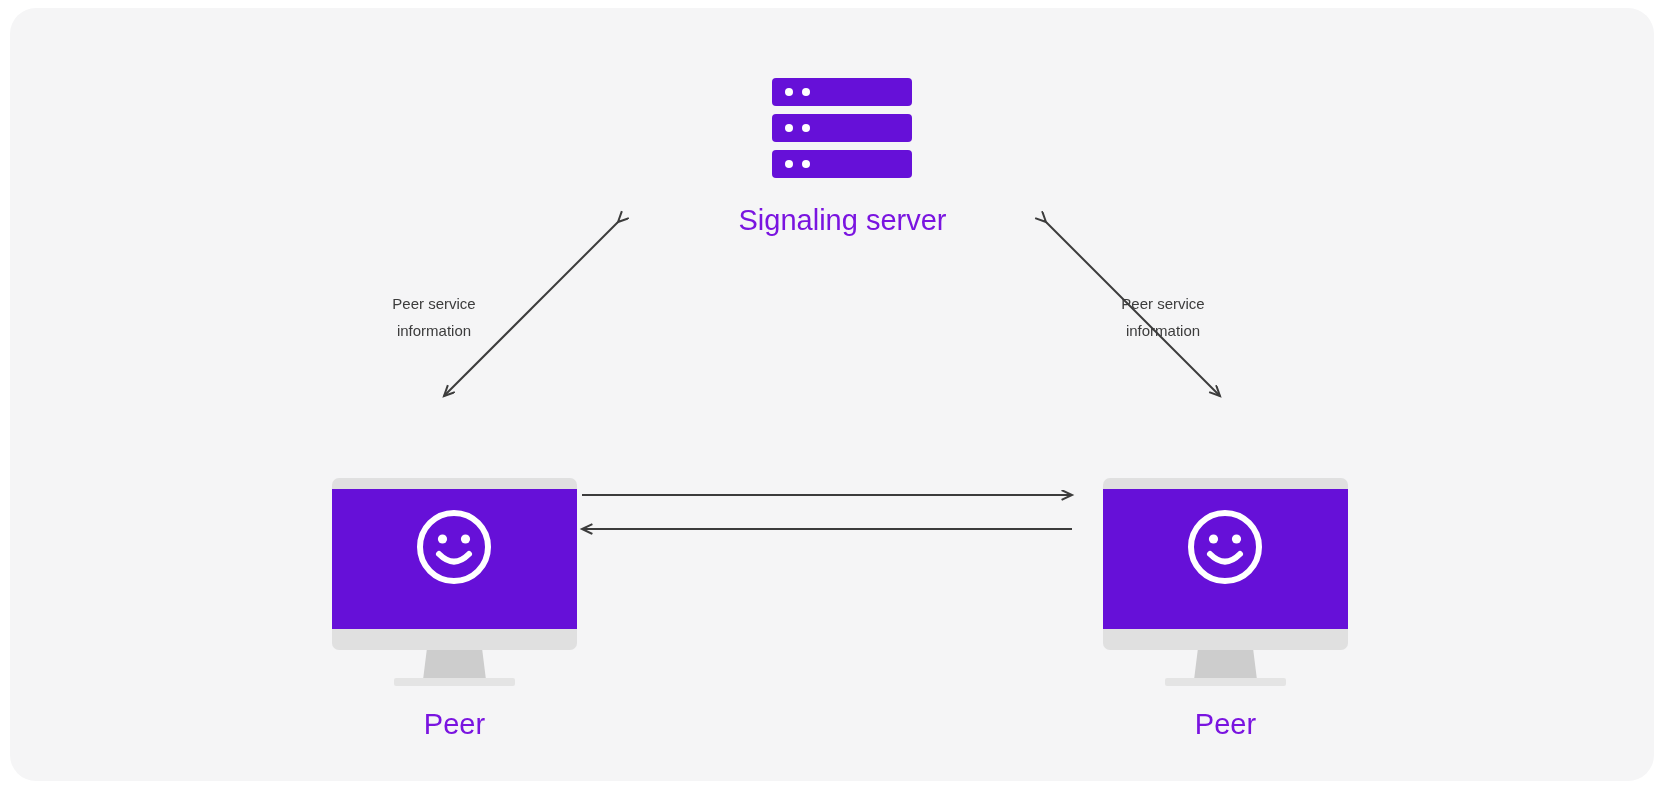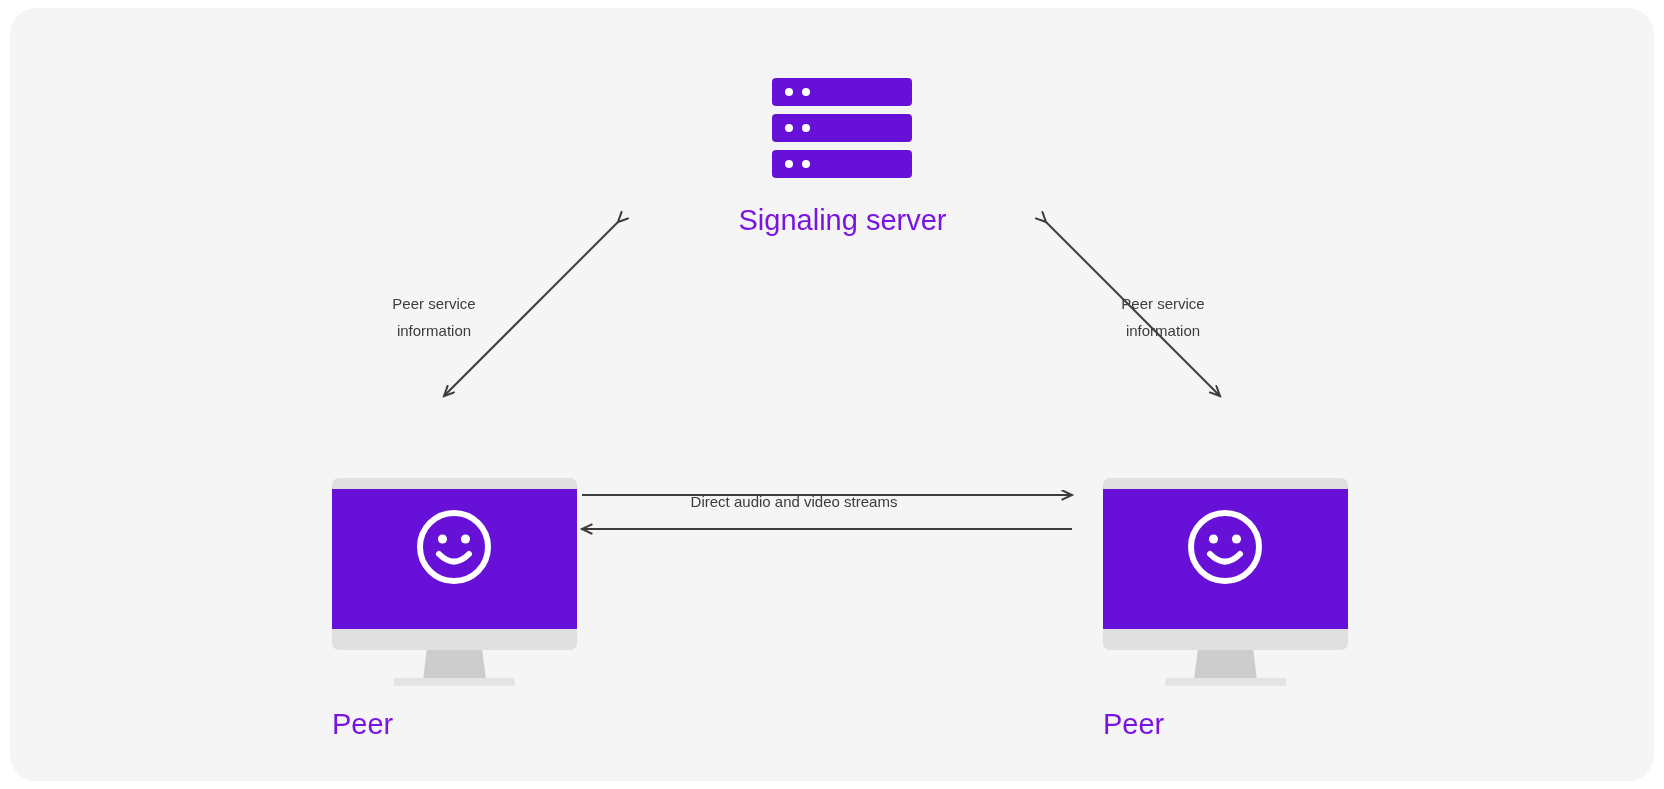--- a/index.html
+++ b/index.html
@@ -125,21 +125,21 @@
     position: absolute;
     left: 82px;
     top: 18px;
     width: 80px;
     height: 80px;
   }
 
   .peer-label {
     position: absolute;
     width: 245px;
-    text-align: left;
+    text-align: center;
     font-size: 29px;
     color: #7a14e0;
     white-space: nowrap;
   }
   .peer-label.left  { left: 322px; top: 700px; }
   .peer-label.right { left: 1093px; top: 700px; }
 
   
   .edge-label {
     position: absolute;
@@ -228,16 +228,15 @@
       </div>
       <div class="monitor-neck"></div>
       <div class="monitor-base"></div>
     </div>
     <div class="peer-label right">Peer</div>
 
     <div class="edge-label left-diag">Peer service
 information</div>
     <div class="edge-label right-diag">Peer service
 information</div>
-    <div class="edge-label center">Direct audio and video streams</div>
 
   </div>
 </div>
 
 </body></html>

